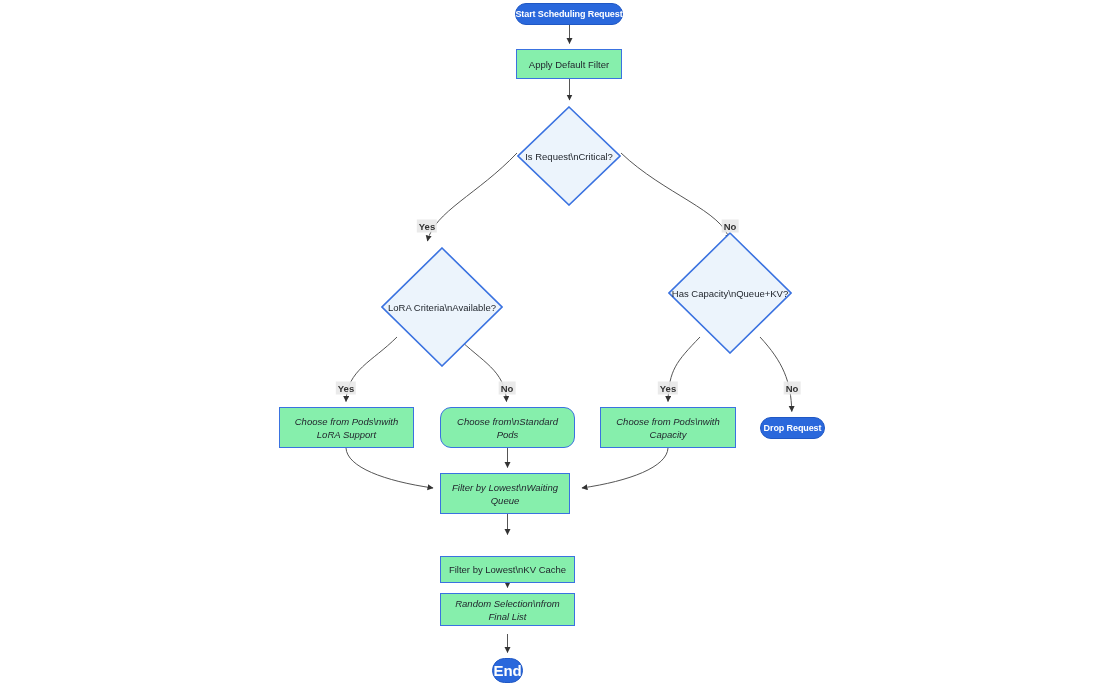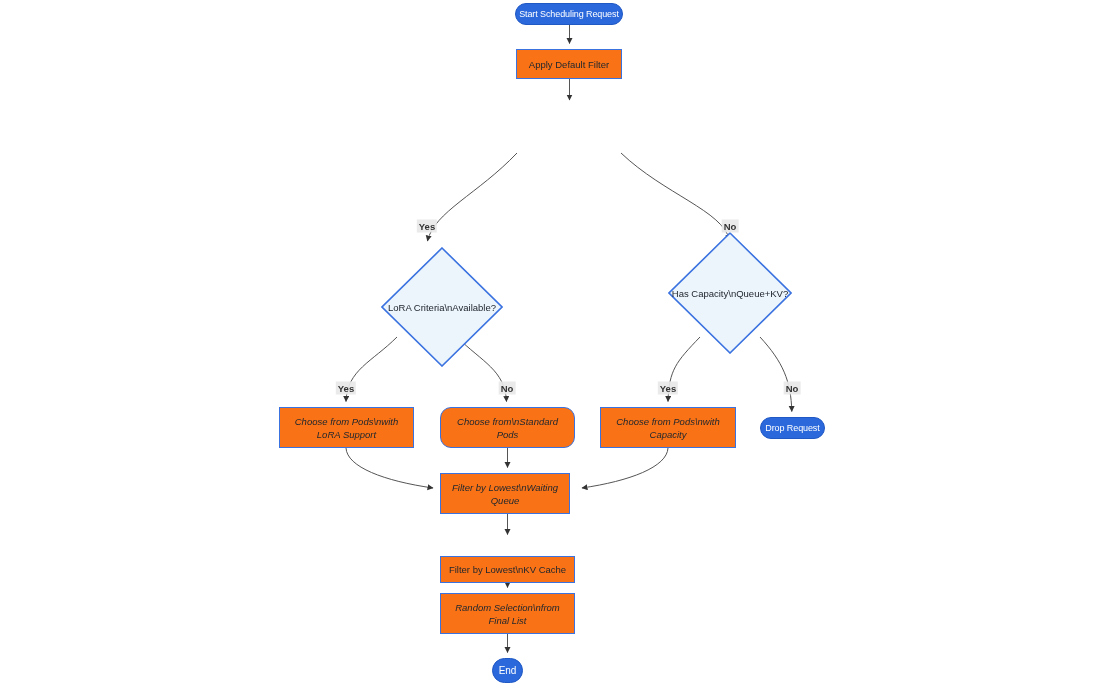--- a/index.html
+++ b/index.html
@@ -27,28 +27,28 @@
     text-align: center;
     font-size: 9.5px;
     color: #22272e;
     line-height: 13px;
   }
   .pill {
     background: #2a68dc;
     border: 1px solid #2058c4;
     border-radius: 999px;
     color: #ffffff;
-    font-weight: normal;
+    font-weight: bold;
     font-size: 9px;
     letter-spacing: -0.1px;
     white-space: nowrap;
     align-items: center;
   }
   .rect {
-    background: #f97316;
+    background: #86efac;
     border: 1.5px solid #3a72e0;
   }
   .rect .lines { display: block; width: 100%; font-style: italic; }
   .diamond { background: transparent; }
   .diamond svg { position: absolute; left: 0; top: 0; }
   .diamond .dlabel {
     position: relative;
     white-space: nowrap;
     font-size: 9.5px;
   }
@@ -93,20 +93,26 @@
   </svg>
 
   <div class="node pill" style="left:515px; top:3px; width:108px; height:22px;">
     <span>Start Scheduling Request</span>
   </div>
 
   <div class="node rect" style="left:516px; top:49px; width:106px; height:30px;">
     <span>Apply Default Filter</span>
   </div>
 
+  <div class="node diamond" style="left:517px; top:106px; width:104px; height:100px;">
+    <svg width="104" height="100" viewBox="0 0 104 100">
+      <polygon points="52,1 103,50 52,99 1,50" fill="#ecf4fc" stroke="#3a72e0" stroke-width="1.6"></polygon>
+    </svg>
+    <span class="dlabel">Is Request\nCritical?</span>
+  </div>
 
   <div class="node diamond" style="left:366px; top:247px; width:122px; height:120px;margin-left:15px;">
     <svg width="122" height="120" viewBox="0 0 122 120">
       <polygon points="61,1 121,60 61,119 1,60" fill="#ecf4fc" stroke="#3a72e0" stroke-width="1.6"></polygon>
     </svg>
     <span class="dlabel">LoRA Criteria\nAvailable?</span>
   </div>
 
   <div class="node diamond" style="left:668px; top:232px; width:124px; height:122px;">
     <svg width="124" height="122" viewBox="0 0 124 122">
@@ -144,28 +150,28 @@
     <span class="lines">
       <span style="display:block">Filter by Lowest\nWaiting</span>
       <span style="display:block">Queue</span>
     </span>
   </div>
 
   <div class="node rect" style="left:440px; top:540px; width:135px; height:27px;margin-top:16px;">
     <span>Filter by Lowest\nKV Cache</span>
   </div>
 
-  <div class="node rect" style="left:440px; top:593px; width:135px; height:41px;">
+  <div class="node rect" style="left:440px; top:593px; width:135px; height:33px;">
     <span class="lines">
       <span style="display:block">Random Selection\nfrom</span>
       <span style="display:block">Final List</span>
     </span>
   </div>
 
-  <div class="node pill" style="left:492px; top:658px; width:31px; height:25px; font-size:10px;">
+  <div class="node pill" style="left:492px; top:658px; width:31px; height:25px; font-size:15px;">
     <span>End</span>
   </div>
 
   <div class="edge-label" style="left:427px; top:226px;">Yes</div>
   <div class="edge-label" style="left:730px; top:226px;">No</div>
   <div class="edge-label" style="left:346px; top:388px;">Yes</div>
   <div class="edge-label" style="left:507px; top:388px;">No</div>
   <div class="edge-label" style="left:668px; top:388px;">Yes</div>
   <div class="edge-label" style="left:792px; top:388px;">No</div>
 

